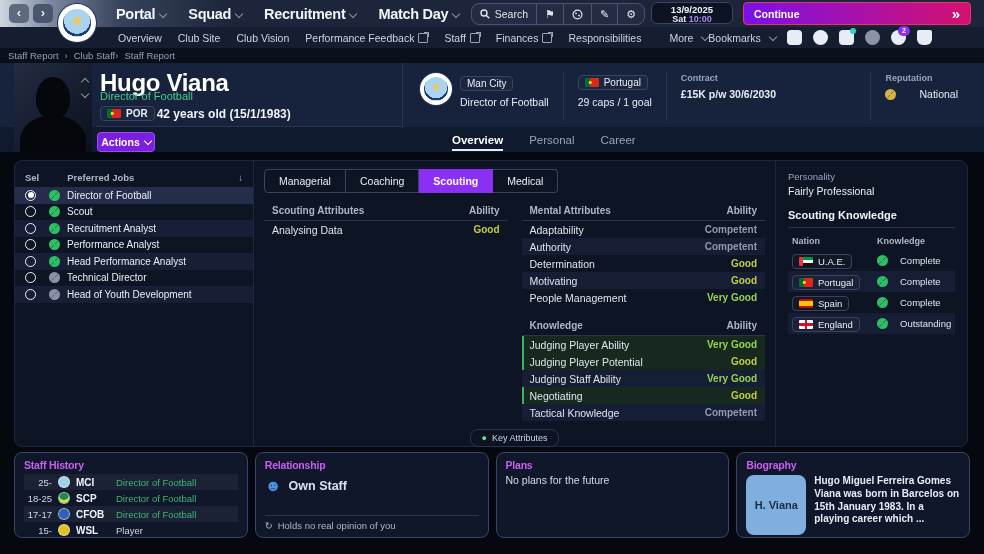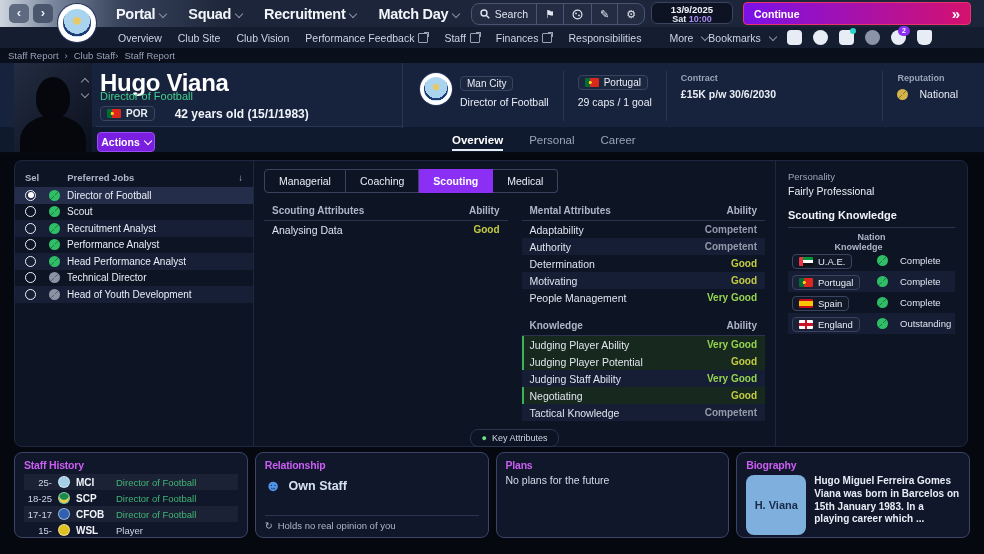--- a/index.html
+++ b/index.html
@@ -58,21 +58,21 @@
     background:linear-gradient(180deg,#17223c 0 72%,#101a2e 72%);border-bottom:1px solid #060a14;}
   #avatar{position:absolute;left:14px;top:0;width:78px;height:89px;
     background:linear-gradient(135deg,#232c42,#0b101d);overflow:hidden;}
   #avatar .head{position:absolute;left:22px;top:14px;width:34px;height:42px;border-radius:50% 50% 45% 45%;background:#05070d;}
   #avatar .torso{position:absolute;left:6px;top:52px;width:66px;height:50px;border-radius:50% 50% 0 0;background:#05070d;}
   #stepper{position:absolute;left:82px;top:16px;display:flex;flex-direction:column;gap:6px;}
   #stepper i{margin:0;}
   #stepper .up{transform:rotate(225deg);}
   #name{position:absolute;left:100px;top:6px;font-size:24px;font-weight:700;color:#fff;letter-spacing:-.3px;}
   #role{position:absolute;left:100px;top:27px;font-size:11px;color:#43cf8c;}
-  #natrow{position:absolute;left:100px;top:43px;display:flex;align-items:center;gap:20px;}
+  #natrow{position:absolute;left:100px;top:43px;display:flex;align-items:center;gap:2px;}
   .pill{border:1px solid #3a4460;border-radius:4px;padding:1px 6px;display:inline-flex;align-items:center;gap:5px;
     font-size:10px;color:#e8edf5;background:rgba(255,255,255,.02);}
   #age{font-size:12px;font-weight:700;color:#f0f3fa;}
   #hdr-divider{position:absolute;left:96px;top:63px;width:306px;height:1px;background:#2a3450;}
   #actions{position:absolute;left:97px;top:69px;width:58px;height:20px;background:#7a1fe0;border:1px solid #9a4df5;
     border-radius:4px;display:flex;align-items:center;justify-content:center;gap:5px;font-size:10.5px;font-weight:700;color:#fff;box-sizing:border-box;}
   #actions i{border-color:#fff;margin:0 0 2px;}
   #hdr-cols{position:absolute;left:406px;top:8px;width:566px;height:50px;display:flex;}
   .hcol{padding:2px 14px;border-left:1px solid #2a3450;display:flex;align-items:flex-start;gap:8px;}
   .hcol:first-child{border-left:none;}
@@ -125,21 +125,21 @@
   #know-head{margin-top:10px;}
   #keypill{position:absolute;left:50%;bottom:-1px;transform:translateX(-50%);
     border:1px solid #2b3450;border-radius:8px;background:#0c1322;padding:3px 11px;font-size:9px;color:#cdd4e2;
     display:flex;align-items:center;gap:5px;}
   #keypill .dot{color:#6fe08a;font-size:9px;}
   
   #rightcol{width:192px;border-left:1px solid #1f2740;padding:10px 12px;box-sizing:border-box;}
   .small-label{font-size:9.5px;color:#9aa3b8;margin-bottom:3px;}
   #personality-val{font-size:10.5px;color:#e8edf5;margin-bottom:12px;}
   #sk-title{font-size:11px;font-weight:700;color:#f0f3fa;padding-bottom:6px;border-bottom:1px solid #2a3450;margin-bottom:4px;}
-  #sk-head{display:flex;height:18px;align-items:center;font-size:9px;color:#aeb5c6;font-weight:700;padding:0 4px;flex-direction:column;}
+  #sk-head{display:flex;height:18px;align-items:center;font-size:9px;color:#aeb5c6;font-weight:700;padding:0 4px;}
   #sk-head .t{flex:1;}
   #sk-head .k{width:74px;}
   .skrow{display:flex;align-items:center;height:21px;padding:0 4px;}
   .skrow:nth-child(even){background:#151e34;}
   .skrow .pill{font-size:9.5px;}
   .skrow .nat{flex:1;}
   .skrow .lvl{width:74px;display:flex;align-items:center;gap:12px;font-size:9.5px;color:#dfe4ee;}
   .flag{width:14px;height:9px;display:inline-block;flex:none;border-radius:1px;}
   .flag-por{background:radial-gradient(circle at 37% 50%,#f5d010 0 1.6px,transparent 1.7px),
              linear-gradient(90deg,#046a38 0 37%,#da291c 37%);}
@@ -375,21 +375,21 @@
     </div>
     <div class="hcol" style="flex:1">
       <div class="stack">
         <div class="hlabel">Contract</div>
         <div class="hval" style="font-weight:700">£15K p/w 30/6/2030</div>
       </div>
     </div>
     <div class="hcol">
       <div class="stack">
         <div class="hlabel">Reputation</div>
-        <div class="hval" style="display:flex;align-items:center;gap:11px">
+        <div class="hval" style="display:flex;align-items:center;gap:23px">
           <span class="pie pie-gold"></span>
           <span>National</span>
         </div>
       </div>
     </div>
   </div>
   <div id="hdr-tabs">
 
       <div class="htab active">
         <span>Overview</span>

